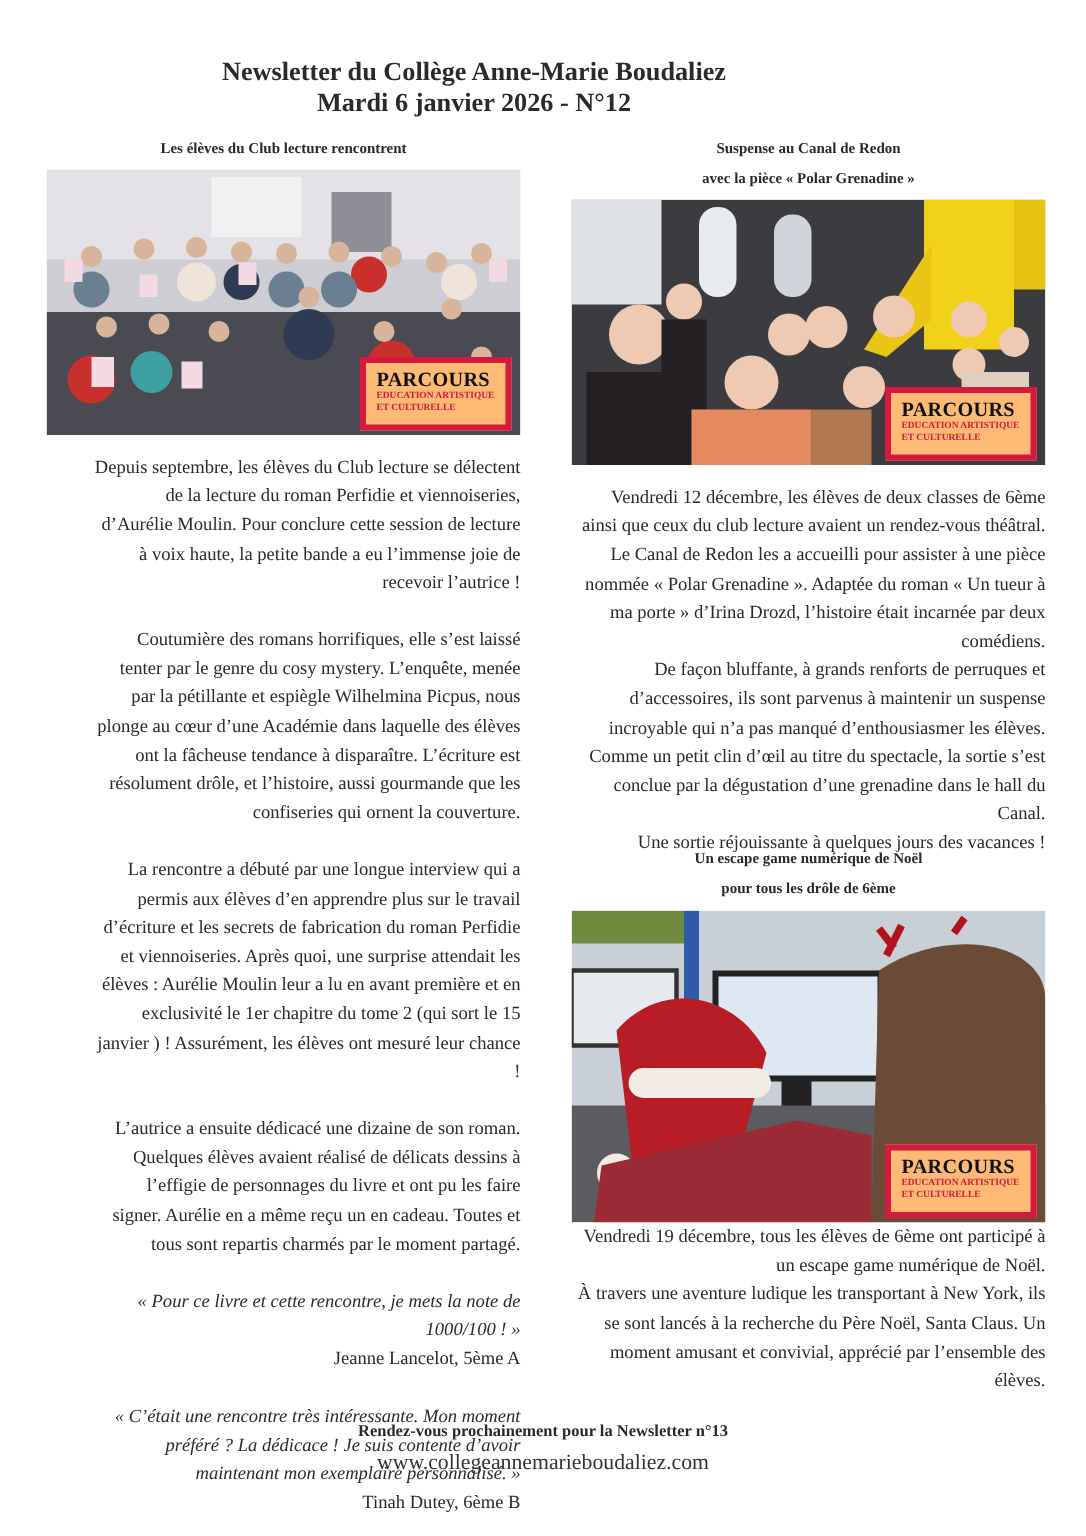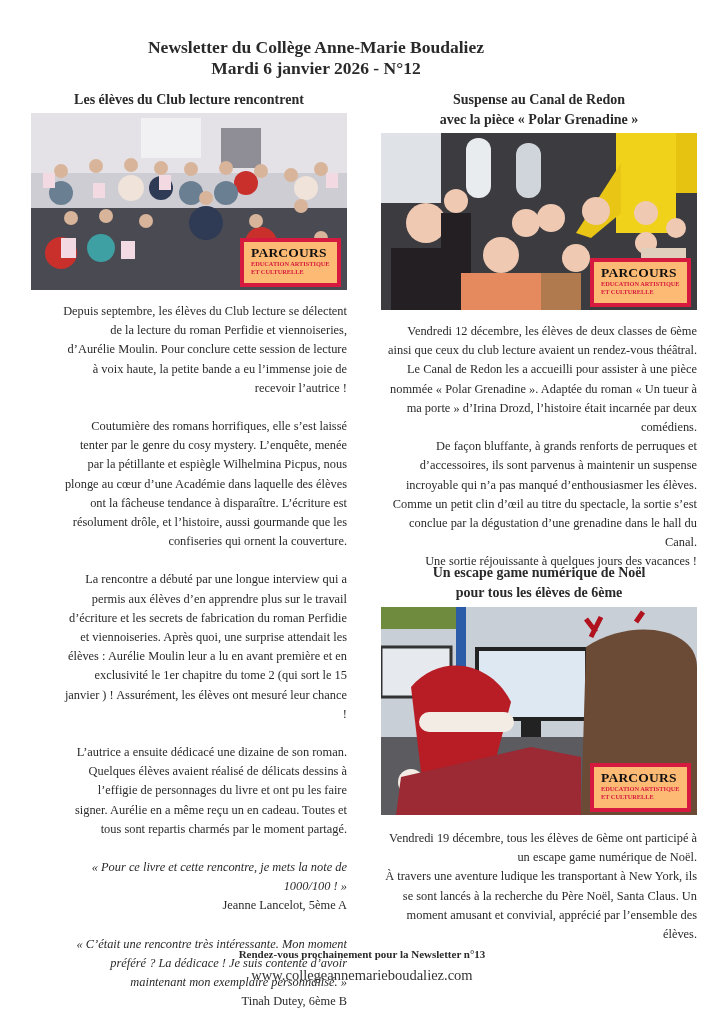--- a/index.html
+++ b/index.html
@@ -6,21 +6,21 @@
   html, body { width: 724px; height: 1024px; background: #ffffff; overflow: hidden; }
   body { font-family: "Liberation Serif", serif; color: #2a2a2a; position: relative; }
 
   .header { position: absolute; left: 0; top: 37px; width: 632px; text-align: center; }
   .header .line { font-weight: bold; font-size: 17.5px; line-height: 21px; color: #2a2a2a; }
 
   .col { position: absolute; width: 316px; }
   .col-left { left: 31px; }
   .col-right { left: 381px; }
 
-  .art-title { text-align: center; font-weight: bold; font-size: 14px; line-height: 20px; color: #2a2a2a; }
+  .art-title { text-align: center; font-weight: bold; font-size: 10px; line-height: 20px; color: #2a2a2a; }
 
   .photo { position: relative; width: 316px; height: 177px; overflow: hidden; }
 
   .badge { position: absolute; right: 6px; bottom: 3px; width: 101px; height: 49px;
            background: #fdba74; border: 4px solid #d6193e; padding: 4px 0 0 7px; }
   .badge .b1 { font-weight: bold; font-size: 13.5px; line-height: 14px; color: #111; letter-spacing: 0.2px; }
   .badge .b2, .badge .b3 { font-weight: bold; font-size: 6.3px; line-height: 8px; color: #d6193e; }
 
   .body-text { font-size: 12.4px; line-height: 19.2px; text-align: justify; color: #2a2a2a; }
   .body-text p { margin: 0; text-align: right; }
@@ -167,21 +167,21 @@
   <div class="body-text" style="margin-top:12px;">
     <p>Vendredi 12 décembre, les élèves de deux classes de 6ème ainsi que ceux du club lecture avaient un rendez-vous théâtral. Le Canal de Redon les a accueilli pour assister à une pièce nommée « Polar Grenadine ». Adaptée du roman « Un tueur à ma porte » d’Irina Drozd, l’histoire était incarnée par deux comédiens.</p>
     <p>De façon bluffante, à grands renforts de perruques et d’accessoires, ils sont parvenus à maintenir un suspense incroyable qui n’a pas manqué d’enthousiasmer les élèves. Comme un petit clin d’œil au titre du spectacle, la sortie s’est conclue par la dégustation d’une grenadine dans le hall du Canal.</p>
     <p>Une sortie réjouissante à quelques jours des vacances !</p>
   </div>
 </div>
 
 <div class="col col-right" style="top:563px;">
   <div class="art-title">
     <div>Un escape game numérique de Noël</div>
-    <div>pour tous les élèves de 6ème</div>
+    <div>pour tous les drôle de 6ème</div>
   </div>
   <div class="photo" style="margin-top:4px; height:208px;">
     <svg width="316" height="208" viewBox="0 0 316 208">
       <rect width="316" height="208" fill="#c8cfd6"></rect>
       <rect x="0" y="0" width="75" height="22" fill="#6f8c3e"></rect>
       <rect x="75" y="0" width="10" height="60" fill="#2c5ca8"></rect>
       <rect x="0" y="40" width="70" height="50" fill="#e6eaee" stroke="#333" stroke-width="3"></rect>
       <rect x="96" y="42" width="110" height="70" fill="#dde8f2" stroke="#222" stroke-width="4"></rect>
       <rect x="140" y="112" width="20" height="20" fill="#222"></rect>
       <rect x="0" y="130" width="316" height="78" fill="#5b5b60"></rect>
@@ -191,21 +191,21 @@
       <path d="M20,170 L150,140 L200,150 L200,208 L15,208 Z" fill="#9b2a34"></path>
       <path d="M205,40 C250,10 316,20 316,60 L316,208 L200,208 Z" fill="#6b4a36"></path>
       <path d="M210,30 L220,10 M215,25 L205,12 M255,15 L262,5" stroke="#b0121e" stroke-width="5"></path>
     </svg>
     <div class="badge">
       <div class="b1">PARCOURS</div>
       <div class="b2">EDUCATION ARTISTIQUE</div>
       <div class="b3">ET CULTURELLE</div>
     </div>
   </div>
-  <div class="body-text" style="margin-top:14px;">
+  <div class="body-text" style="">
     <p>Vendredi 19 décembre, tous les élèves de 6ème ont participé à un escape game numérique de Noël.</p>
     <p>À travers une aventure ludique les transportant à New York, ils se sont lancés à la recherche du Père Noël, Santa Claus. Un moment amusant et convivial, apprécié par l’ensemble des élèves.</p>
   </div>
 </div>
 
 <div class="footer">
   <div class="cta">Rendez-vous prochainement pour la Newsletter n°13</div>
   <div class="url">www.collegeannemarieboudaliez.com</div>
 </div>
 

